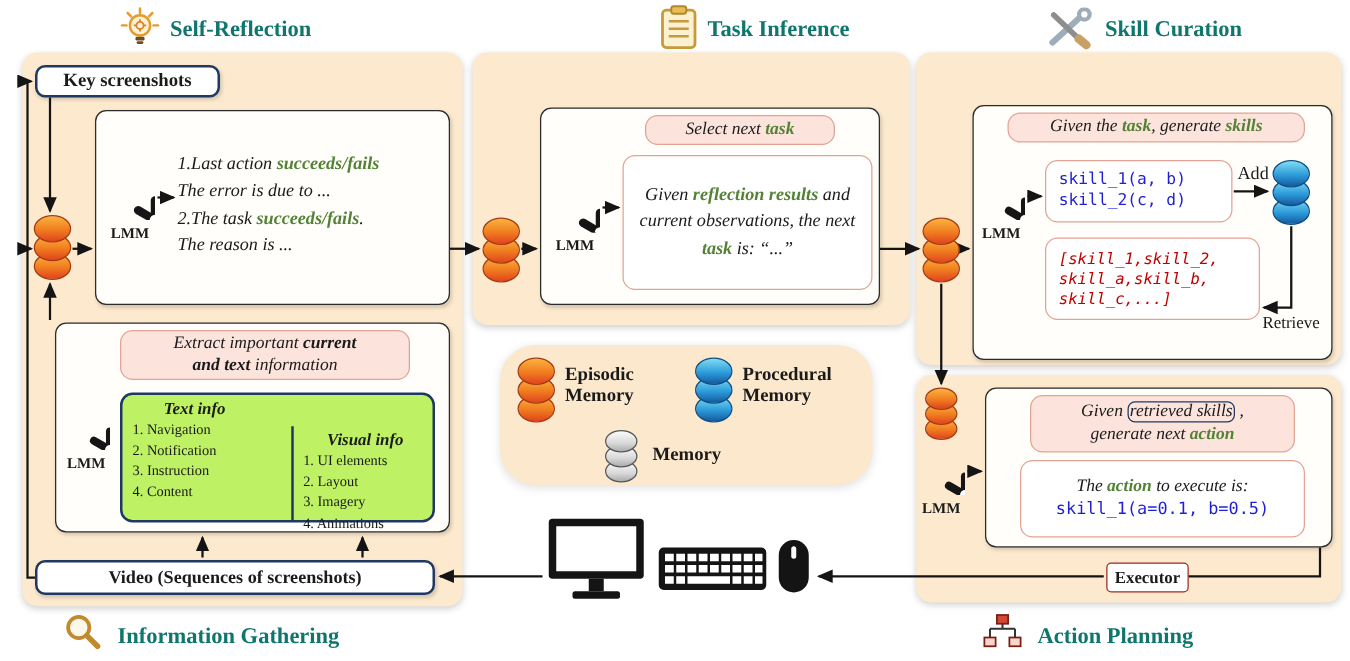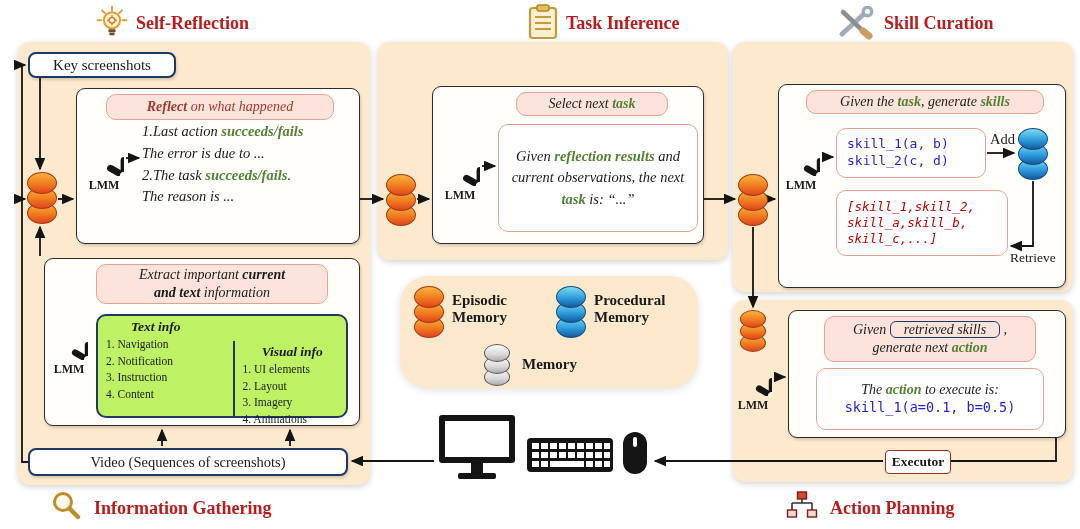--- a/index.html
+++ b/index.html
@@ -3,26 +3,26 @@
 <meta charset="utf-8">
 <style>
   html,body{margin:0;padding:0;background:#fff;}
   .canvas{position:relative;width:1080px;height:529px;background:#fff;
           font-family:"Liberation Serif",serif;overflow:hidden;color:#1a1a1a;}
   .abs{position:absolute;box-sizing:border-box;}
   .panel{position:absolute;background:#FCE9CE;border-radius:12px;box-shadow:0 2px 6px rgba(0,0,0,.18);}
   .blob{position:absolute;background:#FBE8CD;border-radius:28px;box-shadow:0 2px 8px rgba(0,0,0,.12);}
   .wbox{position:absolute;background:#FFFEFB;border:1.6px solid #2b2b2b;border-radius:9px;box-sizing:border-box;box-shadow:1px 2px 3px rgba(0,0,0,.15);}
   .nbox{position:absolute;background:#fff;border:2px solid #1F3864;border-radius:8px;box-sizing:border-box;
-        display:flex;align-items:center;justify-content:center;font-weight:normal;box-shadow:1px 2px 3px rgba(0,0,0,.15);}
+        display:flex;align-items:center;justify-content:center;font-weight:bold;box-shadow:1px 2px 3px rgba(0,0,0,.15);}
   .bubble{position:absolute;background:#FCE4DC;border:1.3px solid #E2A394;border-radius:10px;font-style:italic;
           display:flex;flex-direction:column;align-items:center;justify-content:center;text-align:center;
           font-size:14px;line-height:1.3;box-sizing:border-box;padding:2px 6px;}
   .bubble.outline{background:#fff;}
-  .hdr{position:absolute;font-weight:bold;font-size:18px;color:#b91c1c;}
+  .hdr{position:absolute;font-weight:bold;font-size:18px;color:#0f766e;}
   .hl-green{color:#538135;font-weight:bold;}
   .maroon{color:#A3392B;}
   .code{font-family:"DejaVu Sans Mono",monospace;font-style:normal;}
   .code.blue{color:#1F1FD6;text-align:center;}
   .code.red{color:#C00000;font-style:italic;}
   .rtext{position:absolute;font-style:italic;font-size:14.5px;line-height:1.5;}
   .lmm{position:absolute;text-align:center;}
   .lmm .label{font-weight:bold;font-size:12px;margin-top:-2px;}
   .db{position:absolute;display:flex;flex-direction:column;}
   .db .disk{width:100%;border-radius:50%;border:1px solid rgba(0,0,0,.4);position:relative;box-sizing:border-box;}
@@ -31,21 +31,21 @@
   .db.sm{width:26px}.db.sm .disk{height:18px}.db.sm .disk + .disk{margin-top:-6px}
   .db.orange .disk{background:linear-gradient(180deg,#FBB23E 0%,#F07C1F 55%,#E1431F 100%);border-color:#A23B12;}
   .db.blue .disk{background:linear-gradient(180deg,#7FDBF0 0%,#2D9CDB 55%,#145A9E 100%);border-color:#0F4C81;}
   .db.gray .disk{background:linear-gradient(180deg,#FCFCFC 0%,#D8D8D8 60%,#ACACAC 100%);border-color:#555;}
   .legend-label{position:absolute;font-weight:bold;font-size:15px;line-height:1.15;}
   .info-box{position:absolute;border:2px solid #1F3864;border-radius:10px;background:#bef264;display:flex;box-sizing:border-box;gap:23px;}
   .info-col{flex:1;padding:3px 4px 3px 8px;}
   .info-col + .info-col{border-left:2px solid #1F3864;margin-top:25px;}
   .info-title{font-weight:bold;font-style:italic;text-align:center;font-size:13.5px;margin-bottom:1px;}
   .info-item{font-size:11.5px;line-height:1.45;}
-  .boxed-term{border:1.5px solid #1F3864;border-radius:6px;padding:0 13px;}
+  .boxed-term{border:1.5px solid #1F3864;border-radius:6px;padding:0 1px;}
   .executor{position:absolute;background:#fff;border:1.5px solid #9E2B1E;border-radius:4px;
             display:flex;align-items:center;justify-content:center;font-weight:bold;font-size:13.5px;}
   .overlay{position:absolute;left:0;top:0;pointer-events:none;}
   .sideword{position:absolute;font-size:14px;}
 </style>
 </head>
 <body>
 
 <div class="canvas">
 
@@ -133,23 +133,20 @@
       </g>
       <rect x="1.5" y="20" width="9" height="7" fill="#F6D5CF" stroke="#7A1F12" stroke-width="1.4"></rect>
       <rect x="21.5" y="20" width="9" height="7" fill="#F6D5CF" stroke="#7A1F12" stroke-width="1.4"></rect>
     </svg>
   </div>
   <div class="hdr" style="left:830px;top:498px">Action Planning</div>
 
   <div class="nbox" style="left:28px;top:52px;width:148px;height:26px;font-size:15px">Key screenshots</div>
 
   <div class="wbox" style="left:76px;top:88px;width:284px;height:156px"></div>
-  <div class="bubble maroon" style="left:106px;top:94px;width:228px;height:26px">
-    <div><b>Reflect</b><span> on what happened</span></div>
-  </div>
   <div class="lmm" style="left:84px;top:136px;width:40px">
     <svg width="40" height="40" viewBox="-20 -20 40 40">
         <use href="#lmm-logo"></use>
       </svg>
     <div class="label">LMM</div>
   </div>
   <div class="rtext" style="left:142px;top:121px;width:216px">
     <div><span>1.Last action </span><span class="hl-green">succeeds/fails</span></div>
     <div>The error is due to ...</div>
     <div><span>2.The task </span><span class="hl-green">succeeds/fails</span><span>.</span></div>

